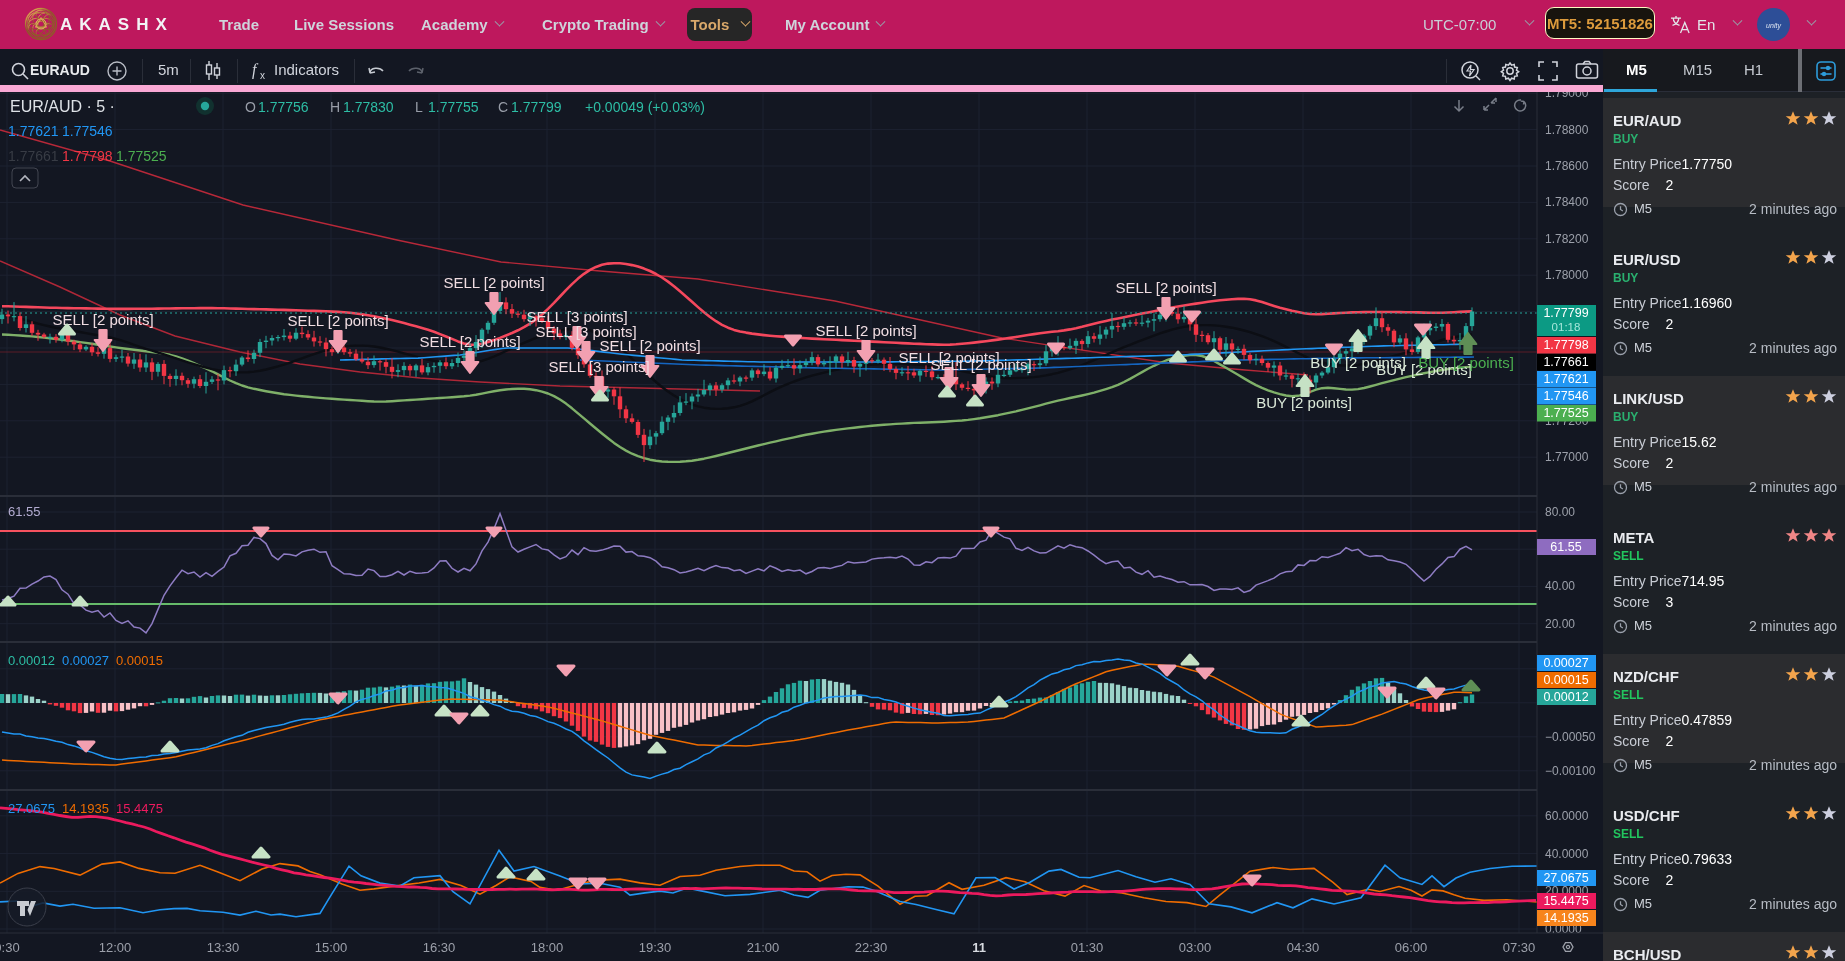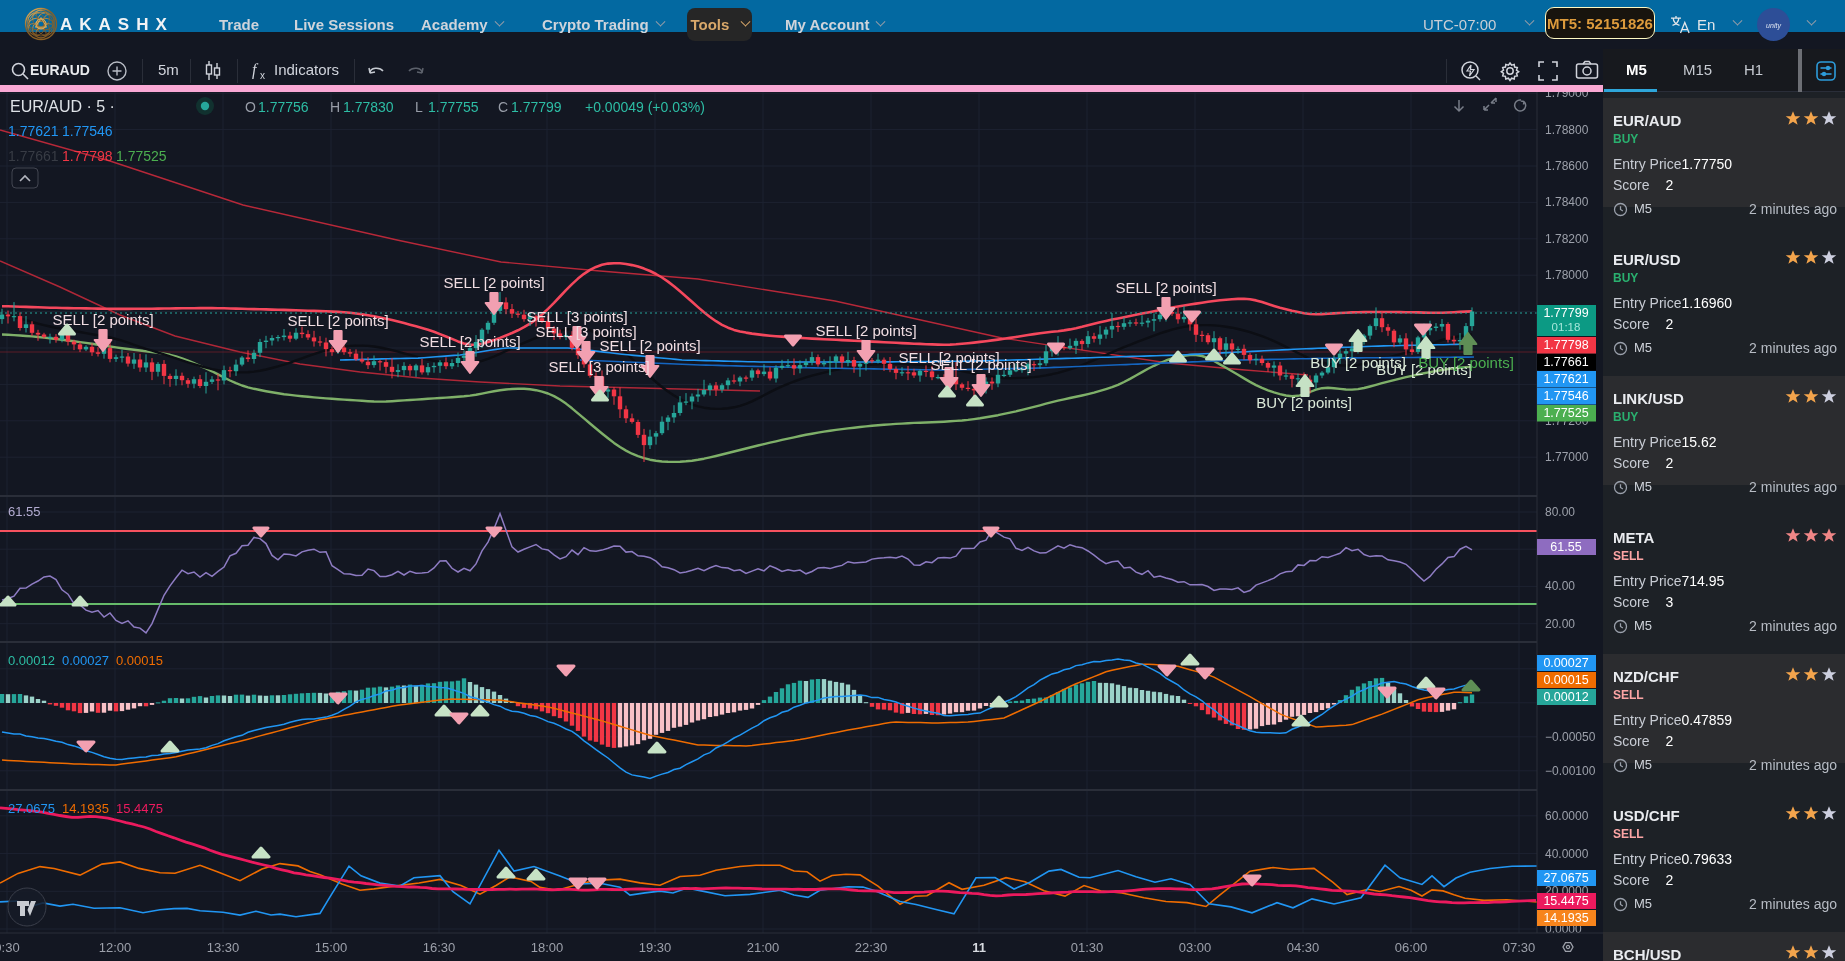--- a/index.html
+++ b/index.html
@@ -1,37 +1,37 @@
 <!DOCTYPE html>
 <html><head><meta charset="utf-8"><style>
 *{margin:0;padding:0;box-sizing:border-box}
 body{width:1845px;height:961px;background:#131722;font-family:"Liberation Sans",sans-serif;overflow:hidden}
 .page{position:relative;width:1845px;height:961px}
-.nav{position:absolute;left:0;top:0;width:1845px;height:32px;background:#0369a1}
+.nav{position:absolute;left:0;top:0;width:1845px;height:49px;background:#be185d}
 .nav .logo{position:absolute;left:60px;top:15px;color:#f2f3f5;font-size:17px;font-weight:bold;letter-spacing:7px}
 .nitem{position:absolute;top:16px;font-size:15px;color:#cfd4db;font-weight:600}
 .caret{display:inline-block;width:7px;height:7px;border-right:1.5px solid #989ea8;border-bottom:1.5px solid #989ea8;transform:rotate(45deg) translate(-2px,-2px);margin-left:8px;vertical-align:2.5px}
 .tools{position:absolute;left:687px;top:8px;width:65px;height:33px;background:#262626;border-radius:8px;text-align:center;line-height:33px;color:#d9a86a;font-weight:600;font-size:15px}
 .utc{position:absolute;left:1423px;top:16px;color:#c9ced6;font-size:15px}
 .mt5{position:absolute;left:1545px;top:7px;width:110px;height:32px;border:1px solid #fef9c3;background:#18140e;border-radius:9px;color:#dd9b3c;font-weight:bold;font-size:15px;text-align:center;line-height:31px}
 .en{position:absolute;left:1697px;top:16px;color:#e3e6ea;font-size:15px}
 .toolbar{position:absolute;left:0;top:49px;width:1603px;height:43px;background:#131722;border-bottom:7px solid #f9a8d4}
 .tb-sep{position:absolute;top:10px;width:1px;height:24px;background:#2a2e39}
 .tbtxt{position:absolute;top:12px;color:#d1d4dc;font-size:15px}
 .sbhead{position:absolute;left:1603px;top:49px;width:242px;height:43px;background:#17191e;border-bottom:1px solid #2a2e39}
 .tab{position:absolute;top:12px;font-size:15px;color:#c6cad1}
 .sidebar{position:absolute;left:1603px;top:92px;width:242px;height:869px;background:#1d2126}
 .card{position:absolute;left:0px;width:242px;height:109px}
 .c-sym{position:absolute;left:10px;top:14px;color:#e9ebef;font-size:15px;font-weight:bold}
 .c-sig{position:absolute;left:10px;top:34px;font-size:12px;font-weight:bold}
 .c-row{position:absolute;left:10px;color:#c8ccd4;font-size:14px}
 .c-val{color:#fff;}
 .c-age{position:absolute;right:8px;top:103px;color:#b7bcc4;font-size:14px}
 .c-m5{position:absolute;left:31px;top:103px;color:#cfd3da;font-size:13px}
-.buy{color:#2ab06f}.sellc{color:#fca5a5}
+.buy{color:#2ab06f}.sellc{color:#22c55e}
 .stars{position:absolute;right:7px;top:12px}
 </style></head><body>
 <div class="page">
 <div class="nav">
 <svg style="position:absolute;left:22px;top:5px" width="38" height="38" viewBox="-19 -19 38 38">
 <defs>
           <radialGradient id="gld" cx="35%" cy="30%">
             <stop offset="0%" stop-color="#f0c070"></stop>
             <stop offset="60%" stop-color="#cf9a48"></stop>
             <stop offset="100%" stop-color="#8a5f24"></stop>

